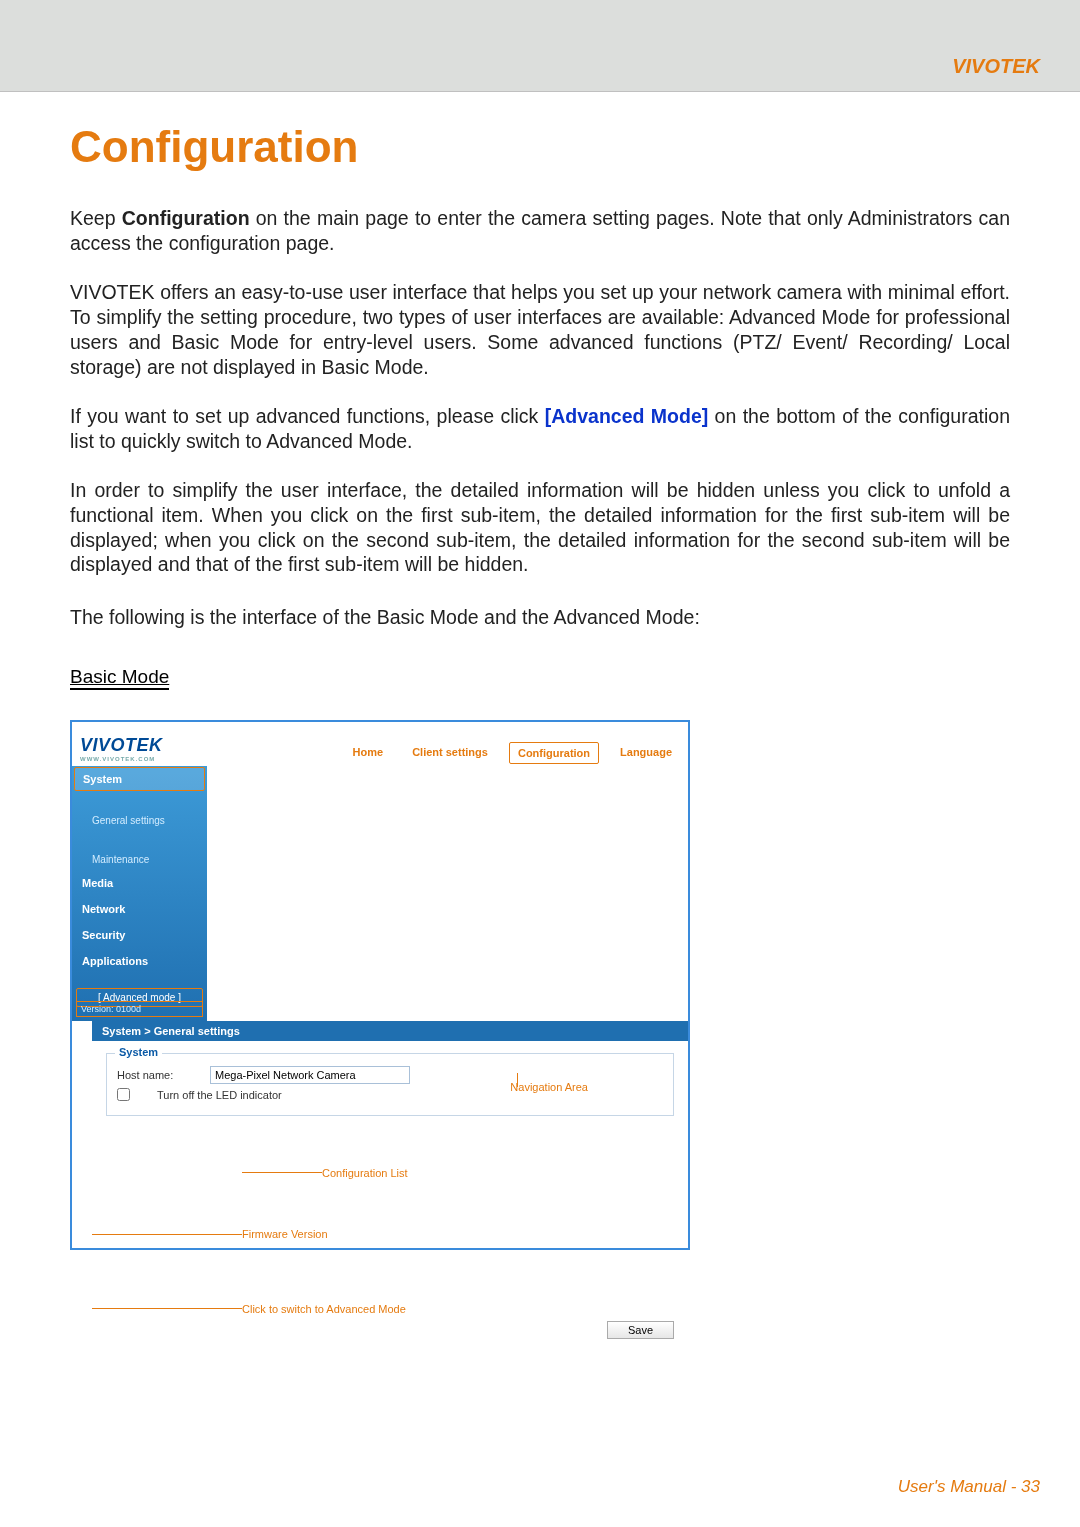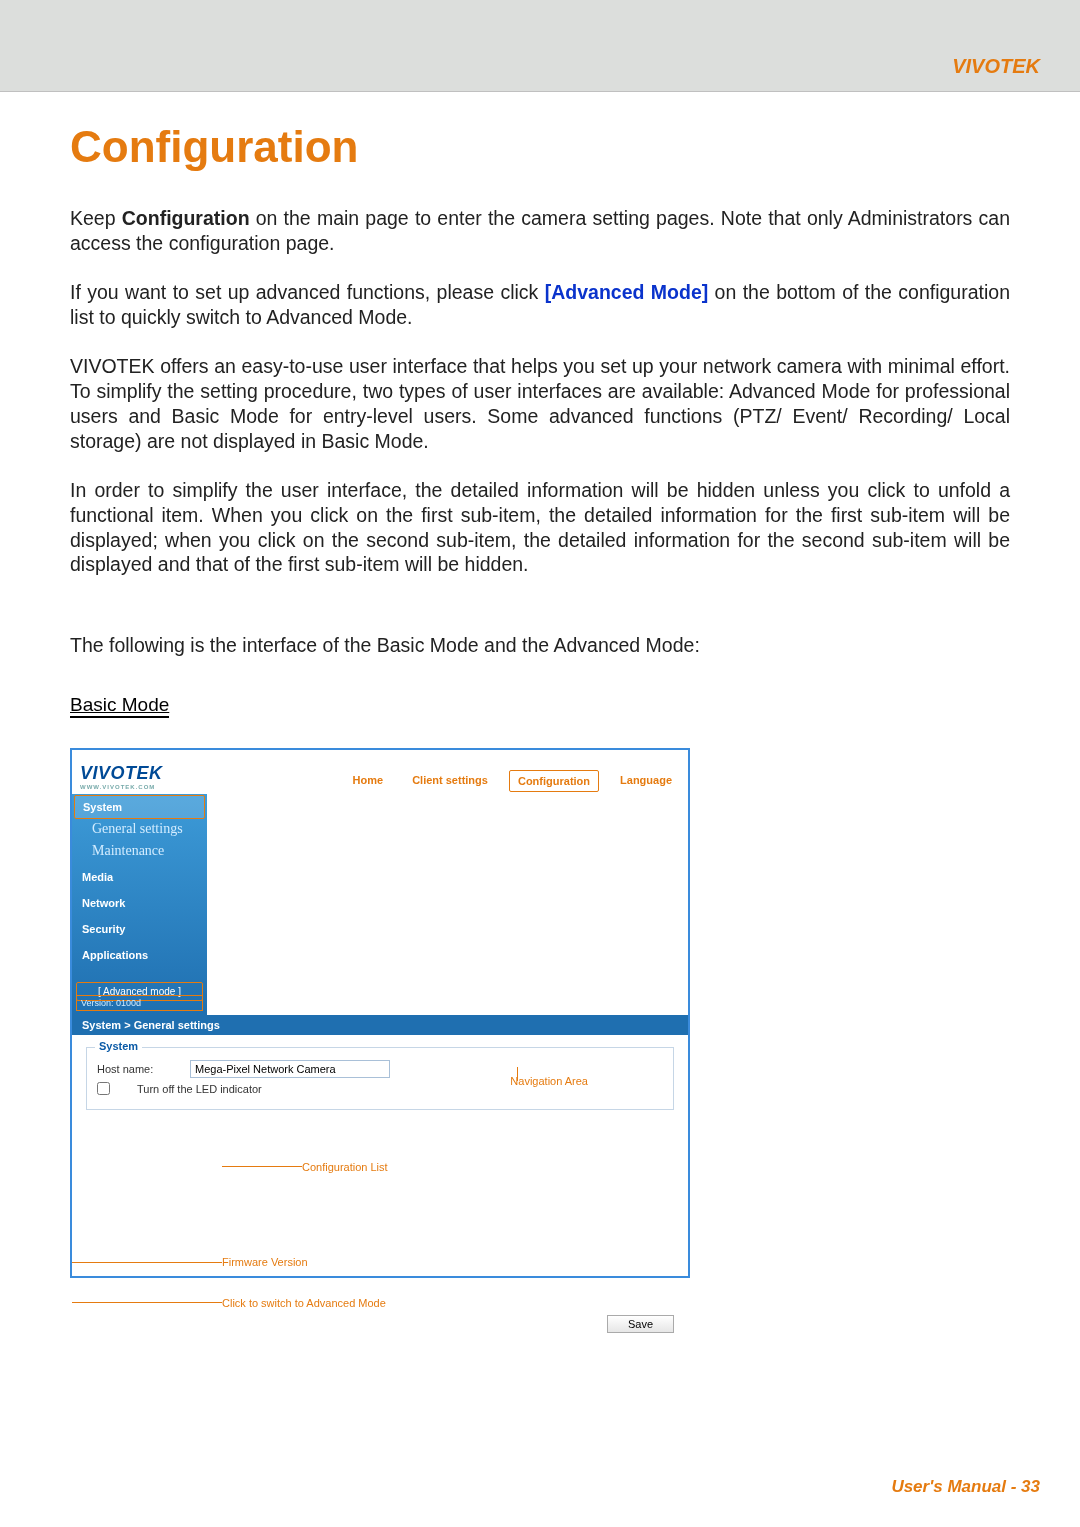--- a/index.html
+++ b/index.html
@@ -117,25 +117,24 @@
     cursor: pointer;
   }
   .sidebar-item.active {
     background: rgba(255,255,255,0.15);
     border: 1.5px solid #e57b10;
     border-radius: 2px;
     margin: 1px 2px;
     padding: 5px 8px;
   }
   .sidebar-sub {
-    padding: 1px 10px 5px 20px;
-    font-size: 14px;
+    padding: 23px 10px 5px 20px;
+    font-size: 10px;
     color: #d2ecff;
     cursor: pointer;
-    font-family: Liberation Serif, serif;
   }
   .sidebar-adv {
     margin: 14px 4px;
     border: 1.5px solid #e57b10;
     border-radius: 2px;
     padding: 3px 15px;
     font-size: 10px;
     color: #fff;
     text-align: center;
     cursor: pointer;
@@ -148,20 +147,21 @@
     border: 1.5px solid #e57b10;
     border-radius: 0;
     padding: 2px 4px;
     font-size: 9px;
     color: #d2ecff;
   }
   .main {
     flex: 1;
     position: relative;
     background: #fff;
+    margin-left: 20px;
   }
   .breadcrumb {
     background: #1f6fb0;
     color: #fff;
     font-weight: bold;
     font-size: 11px;
     padding: 4px 10px;
   }
   .panel {
     padding: 12px 14px;
@@ -211,48 +211,47 @@
     position: absolute;
     background: #e57b10;
   }
   .footer {
     position: absolute;
     right: 40px;
     bottom: 30px;
     color: #e57b10;
     font-style: italic;
     font-size: 17px;
-    font-weight: bold;
   }
   .footer .page-num { color: #e57b10; }
 </style>
 </head>
 <body>
 
 <div class="page">
   <div class="header-band">
     <div class="header-brand">VIVOTEK</div>
   </div>
 
   <div class="content">
     <h1 class="title">Configuration</h1>
 
     <p class="para">
       <span>Keep </span><b>Configuration</b><span> on the main page to enter the camera setting pages. Note that only Administrators can access the configuration page.</span>
     </p>
 
+    <p class="para">VIVOTEK offers an easy-to-use user interface that helps you set up your network camera with minimal effort. To simplify the setting procedure, two types of user interfaces are available: Advanced Mode for professional users and Basic Mode for entry-level users. Some advanced functions (PTZ/ Event/ Recording/ Local storage) are not displayed in Basic Mode.</p>
+
     <p class="para">
       <span>If you want to set up advanced functions, please click </span><span class="link">[Advanced Mode]</span><span> on the bottom of the configuration list to quickly switch to Advanced Mode.</span>
     </p>
 
-    <p class="para">VIVOTEK offers an easy-to-use user interface that helps you set up your network camera with minimal effort. To simplify the setting procedure, two types of user interfaces are available: Advanced Mode for professional users and Basic Mode for entry-level users. Some advanced functions (PTZ/ Event/ Recording/ Local storage) are not displayed in Basic Mode.</p>
-
     <p class="para">In order to simplify the user interface, the detailed information will be hidden unless you click to unfold a functional item. When you click on the first sub-item, the detailed information for the first sub-item will be displayed; when you click on the second sub-item, the detailed information for the second sub-item will be displayed and that of the first sub-item will be hidden.</p>
 
-    <p class="para" style="margin-top:56px;">The following is the interface of the Basic Mode and the Advanced Mode:</p>
+    <p class="para" style="margin-top:28px;">The following is the interface of the Basic Mode and the Advanced Mode:</p>
 
     <div class="subhead">Basic Mode</div>
 
     <div class="ui-shot">
       <div class="ui-top">
         <div class="logo">
           <span>VIVOTEK</span>
           <span class="sub">WWW.VIVOTEK.COM</span>
         </div>
         <div class="topnav">

